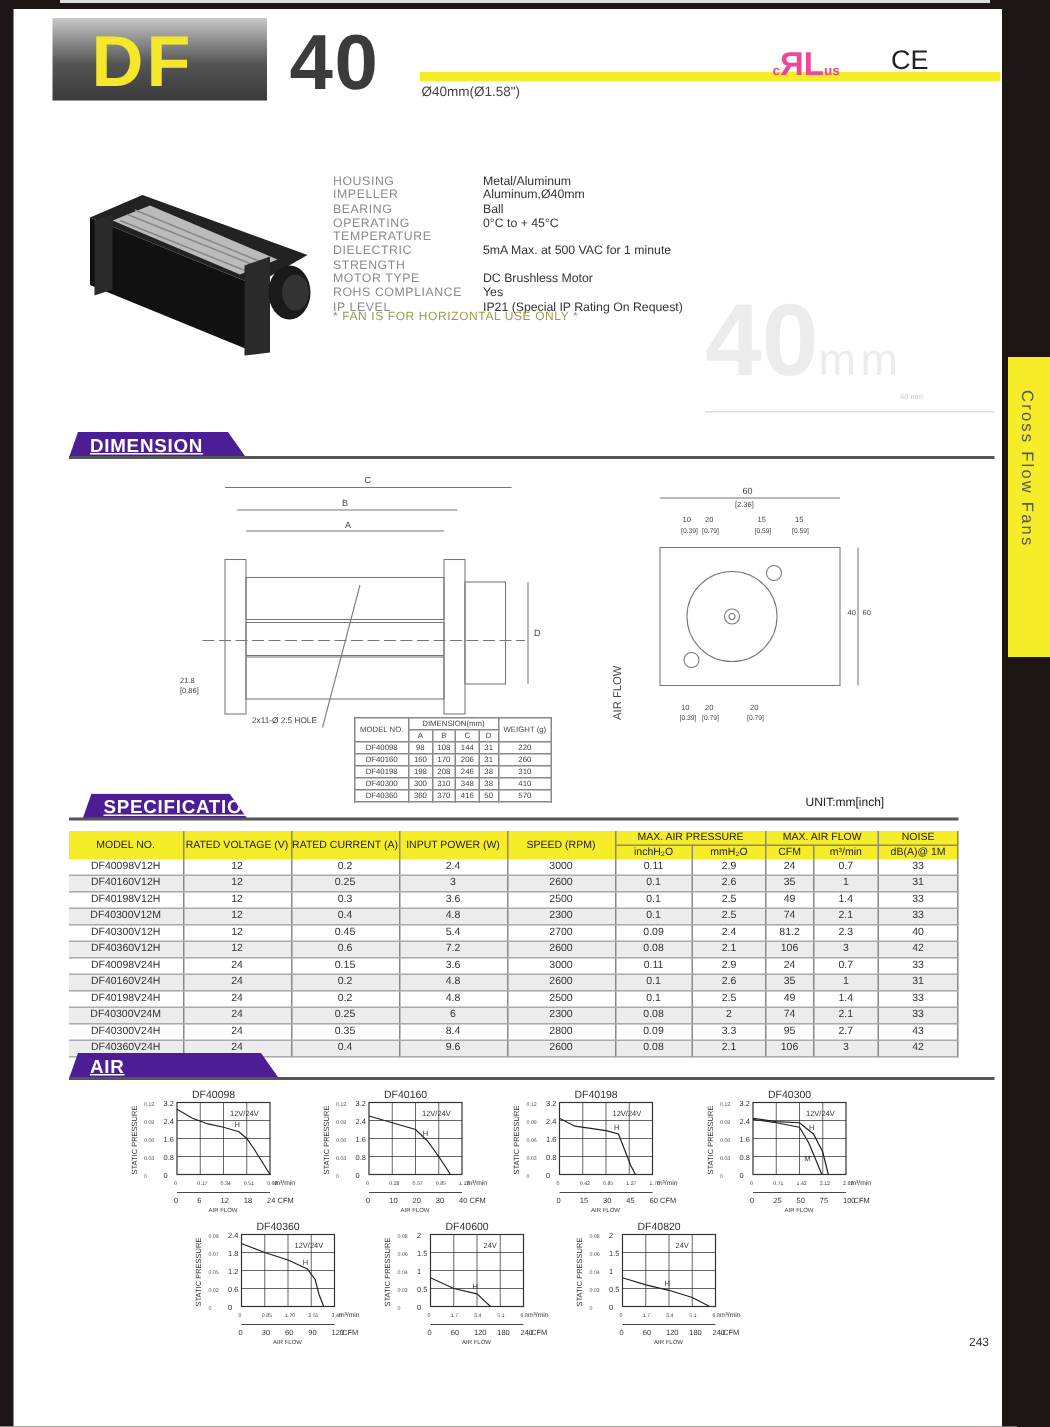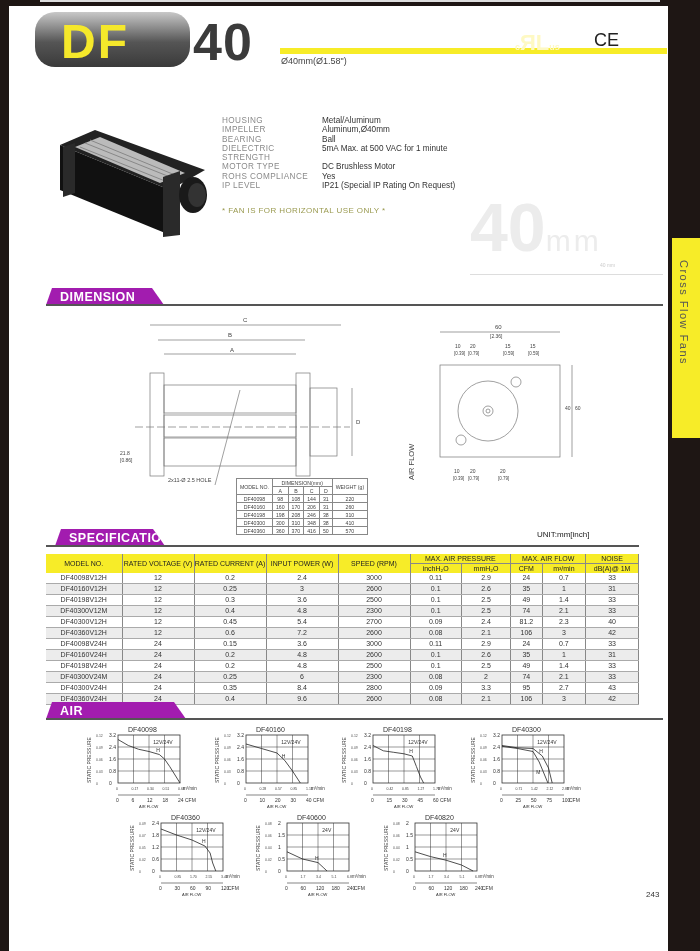--- a/index.html
+++ b/index.html
@@ -2,39 +2,39 @@
 <html><head>
 <meta charset="utf-8">
 <style>
 *{box-sizing:border-box;margin:0;padding:0}
 body{width:700px;height:951px;background:#1e1614;font-family:"Liberation Sans",sans-serif;position:relative;overflow:hidden;color:#333}
 .page{position:absolute;left:9px;top:6px;width:659px;height:945px;background:#fff}
 .topline{position:absolute;left:40px;top:0;width:620px;height:2px;background:#ddd}
 .rightbar{position:absolute;left:668px;top:0;width:32px;height:951px;background:#1e1614}
 .tab-yellow{position:absolute;left:672px;top:238px;width:28px;height:200px;background:#f7ec28}
 .tab-label{position:absolute;left:678px;top:260px;writing-mode:vertical-rl;font-size:11px;letter-spacing:1.5px;color:#555}
-.logo{position:absolute;left:35px;top:12px;width:155px;height:55px;border-radius:20px;background:linear-gradient(#c8c8c8,#555 55%,#3a3a3a)}
+.logo{position:absolute;left:35px;top:12px;width:143px;height:55px;border-radius:0;background:linear-gradient(#c8c8c8,#555 55%,#3a3a3a)}
 .logo span{position:absolute;left:26px;top:2px;font-size:48px;font-weight:bold;color:#f5e82b;letter-spacing:2px}
 .model{position:absolute;left:193px;top:12px;font-size:52px;font-weight:bold;color:#3b3b3b;letter-spacing:1px}
 .ybar{position:absolute;left:280px;top:48px;width:387px;height:6px;background:#f7ec28}
 .diam{position:absolute;left:281px;top:56px;font-size:9px;color:#444}
-.cert-ul{position:absolute;left:515px;top:30px;font-size:22px;font-weight:bold;color:#fef9c3}
+.cert-ul{position:absolute;left:515px;top:30px;font-size:22px;font-weight:bold;color:#ec4899}
 .cert-ul small{font-size:9px}
 .cert-ce{position:absolute;left:594px;top:30px;font-size:18px;color:#222}
 .photo{position:absolute;left:45px;top:125px;width:170px;height:115px}
 .specs{position:absolute;left:222px;top:116px;font-size:8.2px;line-height:9.3px}
 .specs .row{display:flex}
 .specs .k{width:100px;color:#8a8a8a;letter-spacing:.4px}
 .specs .v{color:#333;font-weight:normal}
 .note{position:absolute;left:222px;top:206px;font-size:8px;color:#9a9a50;letter-spacing:.4px}
 .big40{position:absolute;left:470px;top:188px;font-size:68px;font-weight:bold;color:#ececec}
 .big40 .mm{font-size:30px;font-weight:normal;letter-spacing:3px}
 .big40sm{position:absolute;left:600px;top:262px;font-size:5px;color:#ccc}
 .hr-light{position:absolute;left:470px;top:274px;width:193px;height:1px;background:#ddd}
-.sect{position:absolute;height:17px;background:#a21caf;color:#fff;font-weight:bold;font-size:12.5px;letter-spacing:.5px;padding:2px 0 0 14px;clip-path:polygon(6px 0,calc(100% - 12px) 0,100% 100%,0 100%);}
+.sect{position:absolute;height:17px;background:#4c1d95;color:#fff;font-weight:bold;font-size:12.5px;letter-spacing:.5px;padding:2px 0 0 14px;clip-path:polygon(6px 0,calc(100% - 12px) 0,100% 100%,0 100%);text-decoration:underline;}
 .sect-line{position:absolute;height:2px;background:#555}
 .dim-table{position:absolute;left:236px;top:478px;border-collapse:collapse;font-size:5.2px;color:#444}
 .dim-table td{border:1px solid #888;padding:0 3px;text-align:center;height:8px}
 .unit{position:absolute;left:537px;top:530px;font-size:8px;color:#222}
 .spec-table{position:absolute;left:46px;top:554px;width:593px;border-collapse:collapse;font-size:7px;color:#333}
 .spec-table th{background:#f7ec28;font-weight:normal;font-size:7px;color:#222;border-right:1px solid #888;padding:0;line-height:9px}
 .spec-table th.sub{border-top:1px solid #888}
 .spec-table td{text-align:center;border-right:1px solid #888;height:10px;line-height:10px;border-bottom:1px solid #aaa}
 .spec-table tr:nth-child(even) td{background:#ececec}
 .charts{position:absolute;left:0;top:0}
@@ -79,20 +79,24 @@
       <span class="k">HOUSING</span>
       <span class="v">Metal/Aluminum</span>
     </div>
  <div class="row">
       <span class="k">IMPELLER</span>
       <span class="v">Aluminum,Ø40mm</span>
     </div>
  <div class="row">
       <span class="k">BEARING</span>
       <span class="v">Ball</span>
+    </div>
+ <div class="row">
+      <span class="k">OPERATING TEMPERATURE</span>
+      <span class="v">0°C to + 45°C</span>
     </div>
  <div class="row">
       <span class="k">DIELECTRIC STRENGTH</span>
       <span class="v">5mA Max. at 500 VAC for 1 minute</span>
     </div>
  <div class="row">
       <span class="k">MOTOR TYPE</span>
       <span class="v">DC Brushless Motor</span>
     </div>
  <div class="row">

